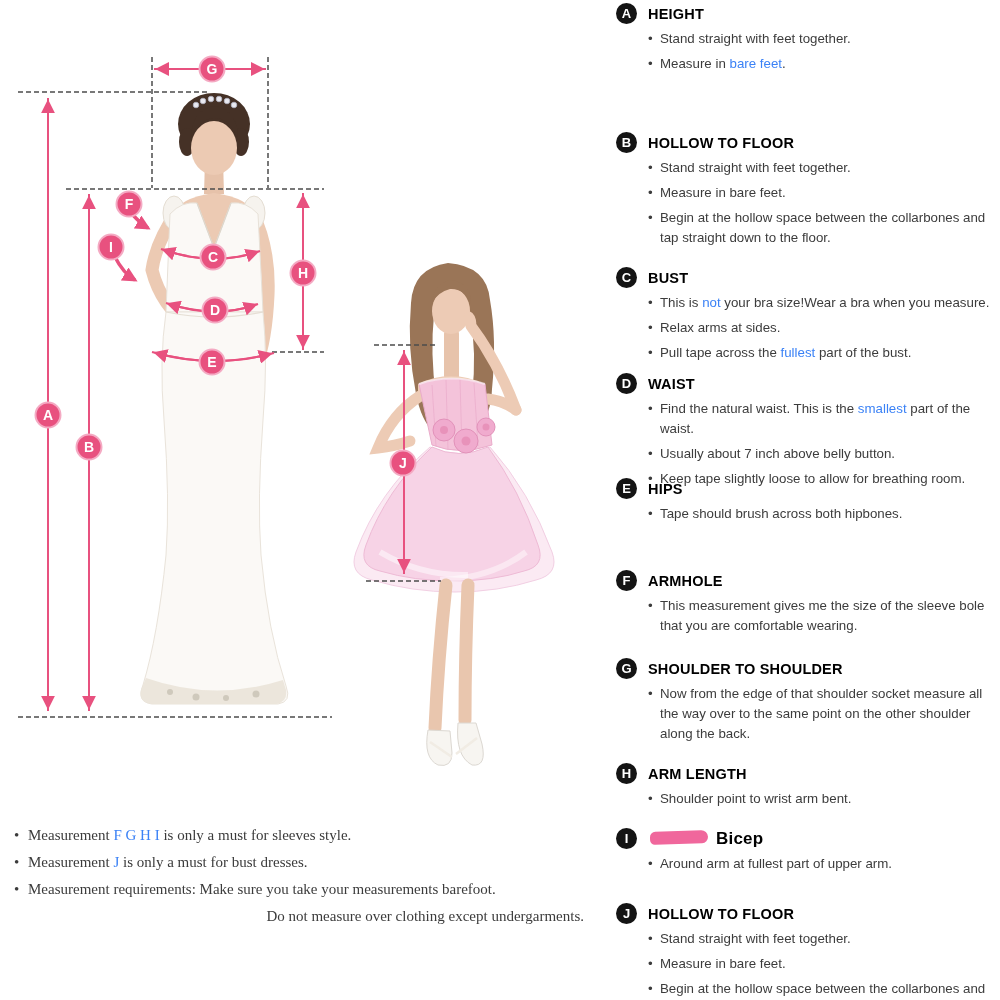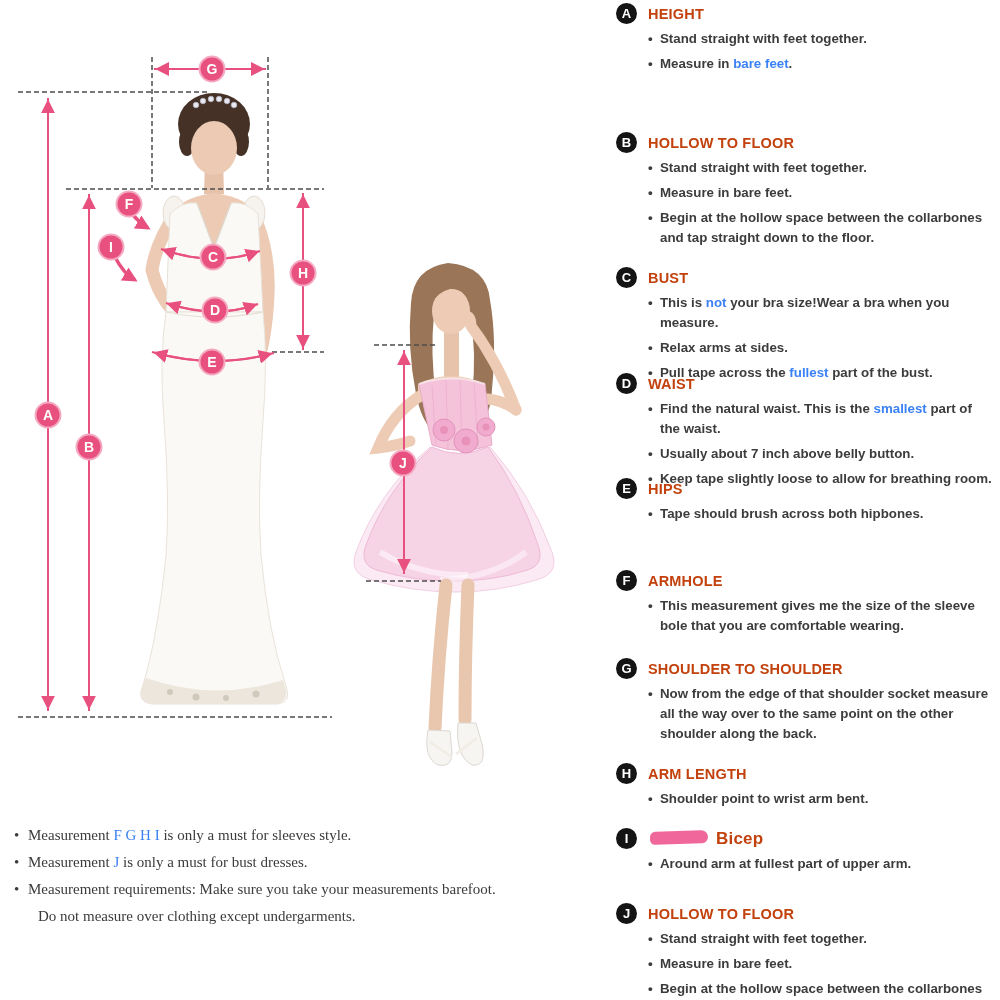--- a/index.html
+++ b/index.html
@@ -5,37 +5,37 @@
   html,body{margin:0;padding:0;background:#fff;}
   .canvas{position:relative;width:1000px;height:1000px;background:#ffffff;overflow:hidden;
           font-family:"Liberation Sans", sans-serif;color:#3c3c3c;}
   .fig-svg{position:absolute;left:0;top:0;}
   
   .legend{position:absolute;left:616px;top:0;width:382px;}
   .m-item{position:absolute;left:0;width:382px;}
   .m-head{display:flex;align-items:center;}
   .m-badge{flex:0 0 auto;width:21px;height:21px;border-radius:50%;background:#141414;color:#fff;
            font-size:13px;font-weight:bold;display:flex;align-items:center;justify-content:center;}
-  .m-title{margin-left:11px;font-size:14.5px;font-weight:bold;color:#c2410c;letter-spacing:.2px;}
+  .m-title{margin-left:11px;font-size:14.5px;font-weight:bold;color:#000000;letter-spacing:.2px;}
   .m-title.bicep{font-size:17px;text-transform:none;}
   .m-bullets{margin:5px 0 0 31px;padding:0;width:348px;}
   .m-bullets li{list-style:none;position:relative;padding-left:13px;margin:0 0 5px 0;
-                font-size:13.3px;line-height:1.5;color:#3c3c3c;font-weight:bold;}
+                font-size:13.3px;line-height:1.5;color:#3c3c3c;}
   .m-bullets li::before{content:"\2022";position:absolute;left:1px;top:0;color:#3c3c3c;}
   .pink{color:#3b82f6;}
   .scribble{display:inline-block;width:58px;height:13px;background:#f0679c;border-radius:8px 10px 9px 7px;
             transform:rotate(-2deg);margin:0 8px 0 2px;vertical-align:baseline;}
   
   .mi-a{top:3px;}  .mi-b{top:132px;} .mi-c{top:267px;} .mi-d{top:373px;} .mi-e{top:478px;}
   .mi-f{top:570px;} .mi-g{top:658px;} .mi-h{top:763px;} .mi-i{top:828px;} .mi-j{top:903px;}
   
   .notes{position:absolute;left:14px;top:826px;width:570px;font-size:15px;color:#3b3b3b;font-family:Liberation Serif, serif;}
   .note-line{position:relative;padding-left:14px;margin:0 0 9px 0;line-height:1.2;}
   .note-line.bulleted::before{content:"\2022";position:absolute;left:0;top:0;}
-  .note-line.cont{padding-left:24px;}
+  .note-line.cont{padding-left:24px;text-align:right;}
 </style>
 </head>
 <body>
 
 <div class="canvas">
 
   <svg class="fig-svg" width="610" height="1000" viewBox="0 0 610 1000">
     <defs>
       <marker id="ah" viewBox="0 0 10 10" refX="8" refY="5" markerWidth="7" markerHeight="7" orient="auto">
         <path d="M0,0 L10,5 L0,10 Z" fill="#e8517f"></path>

